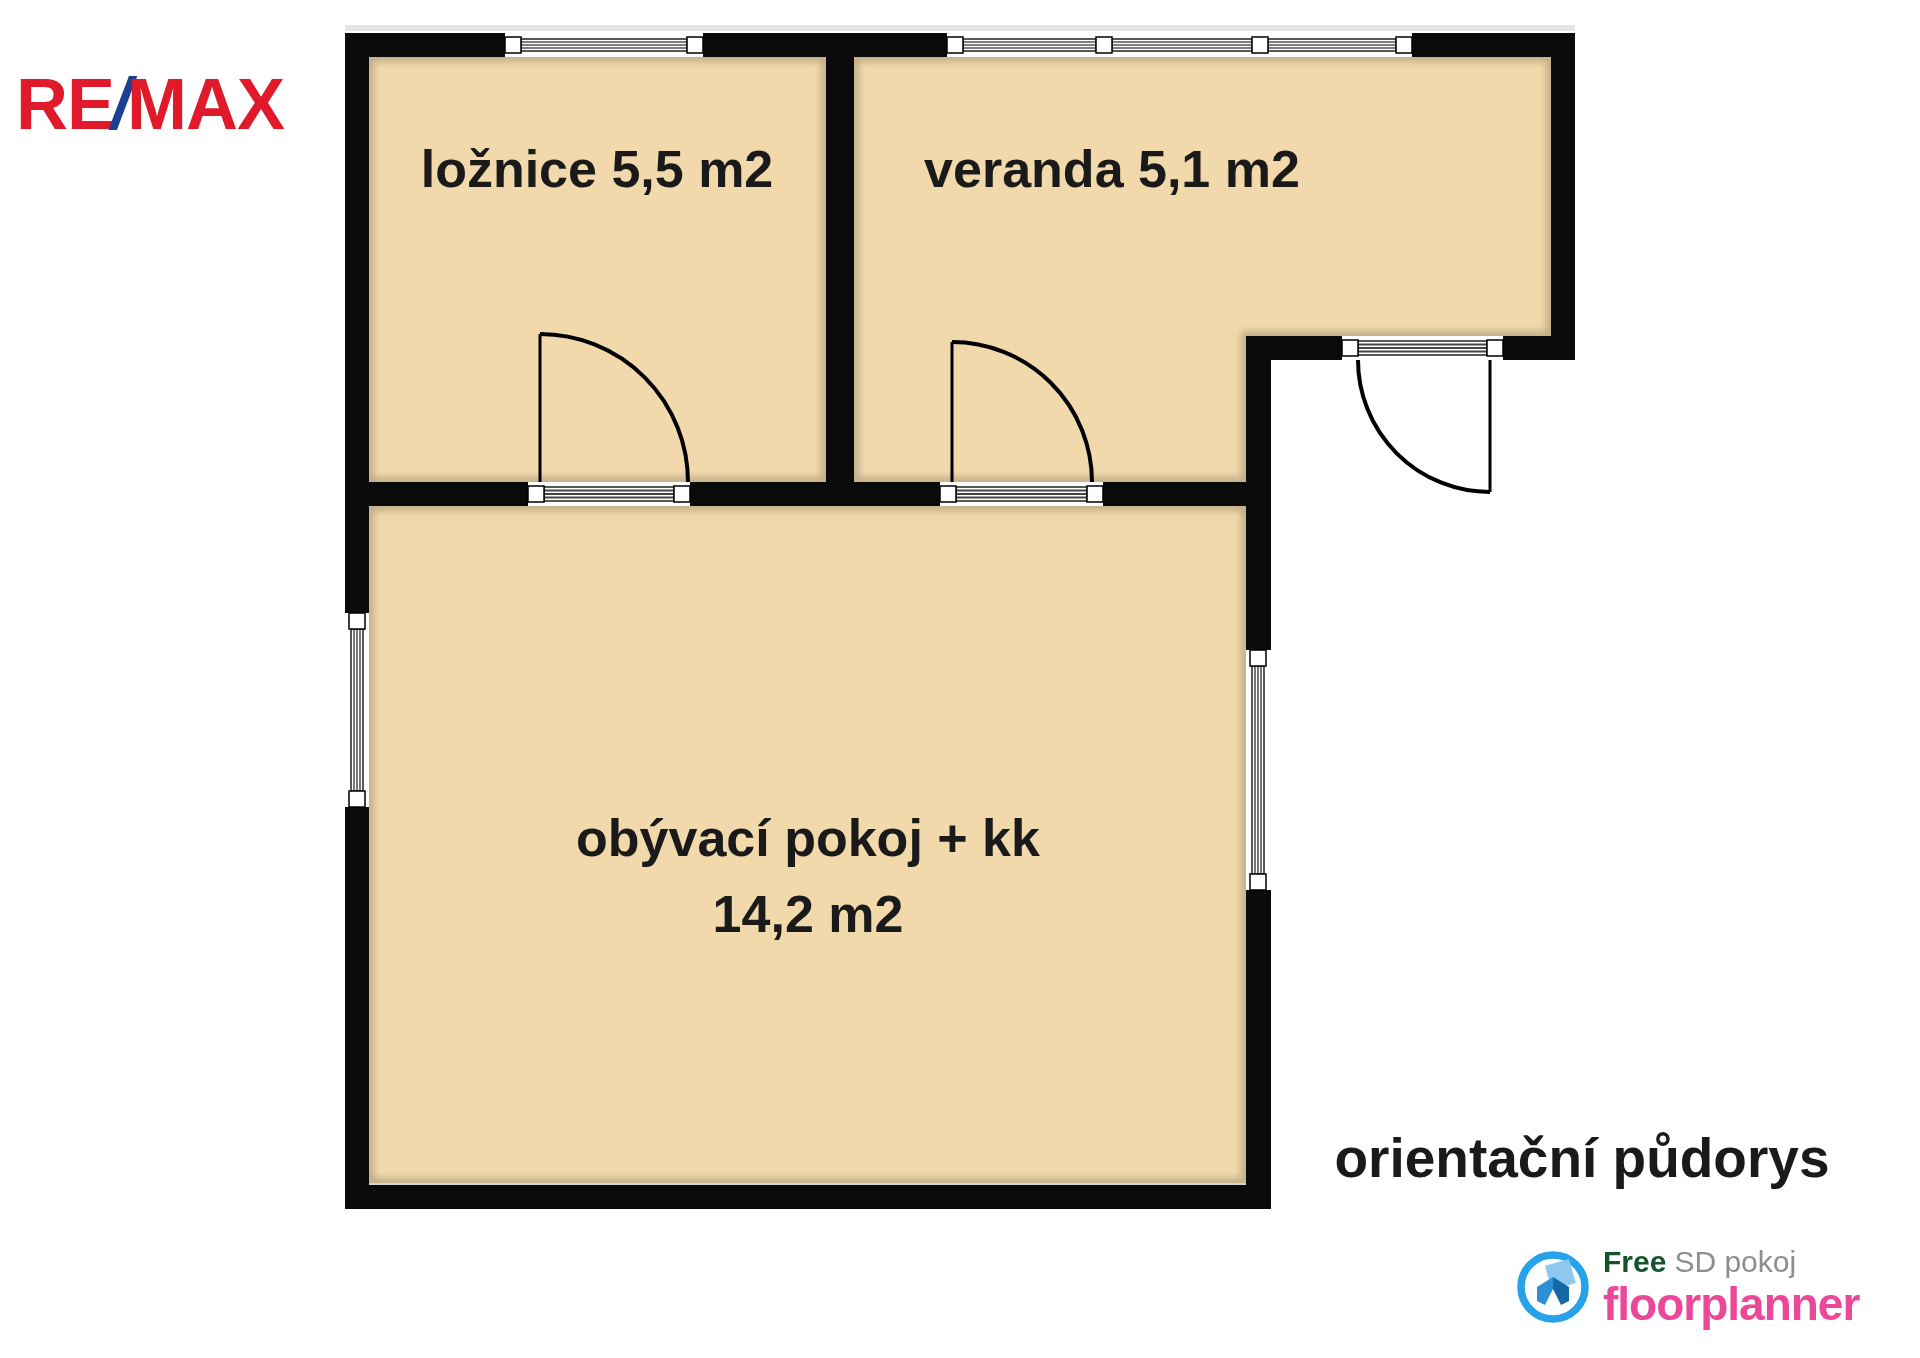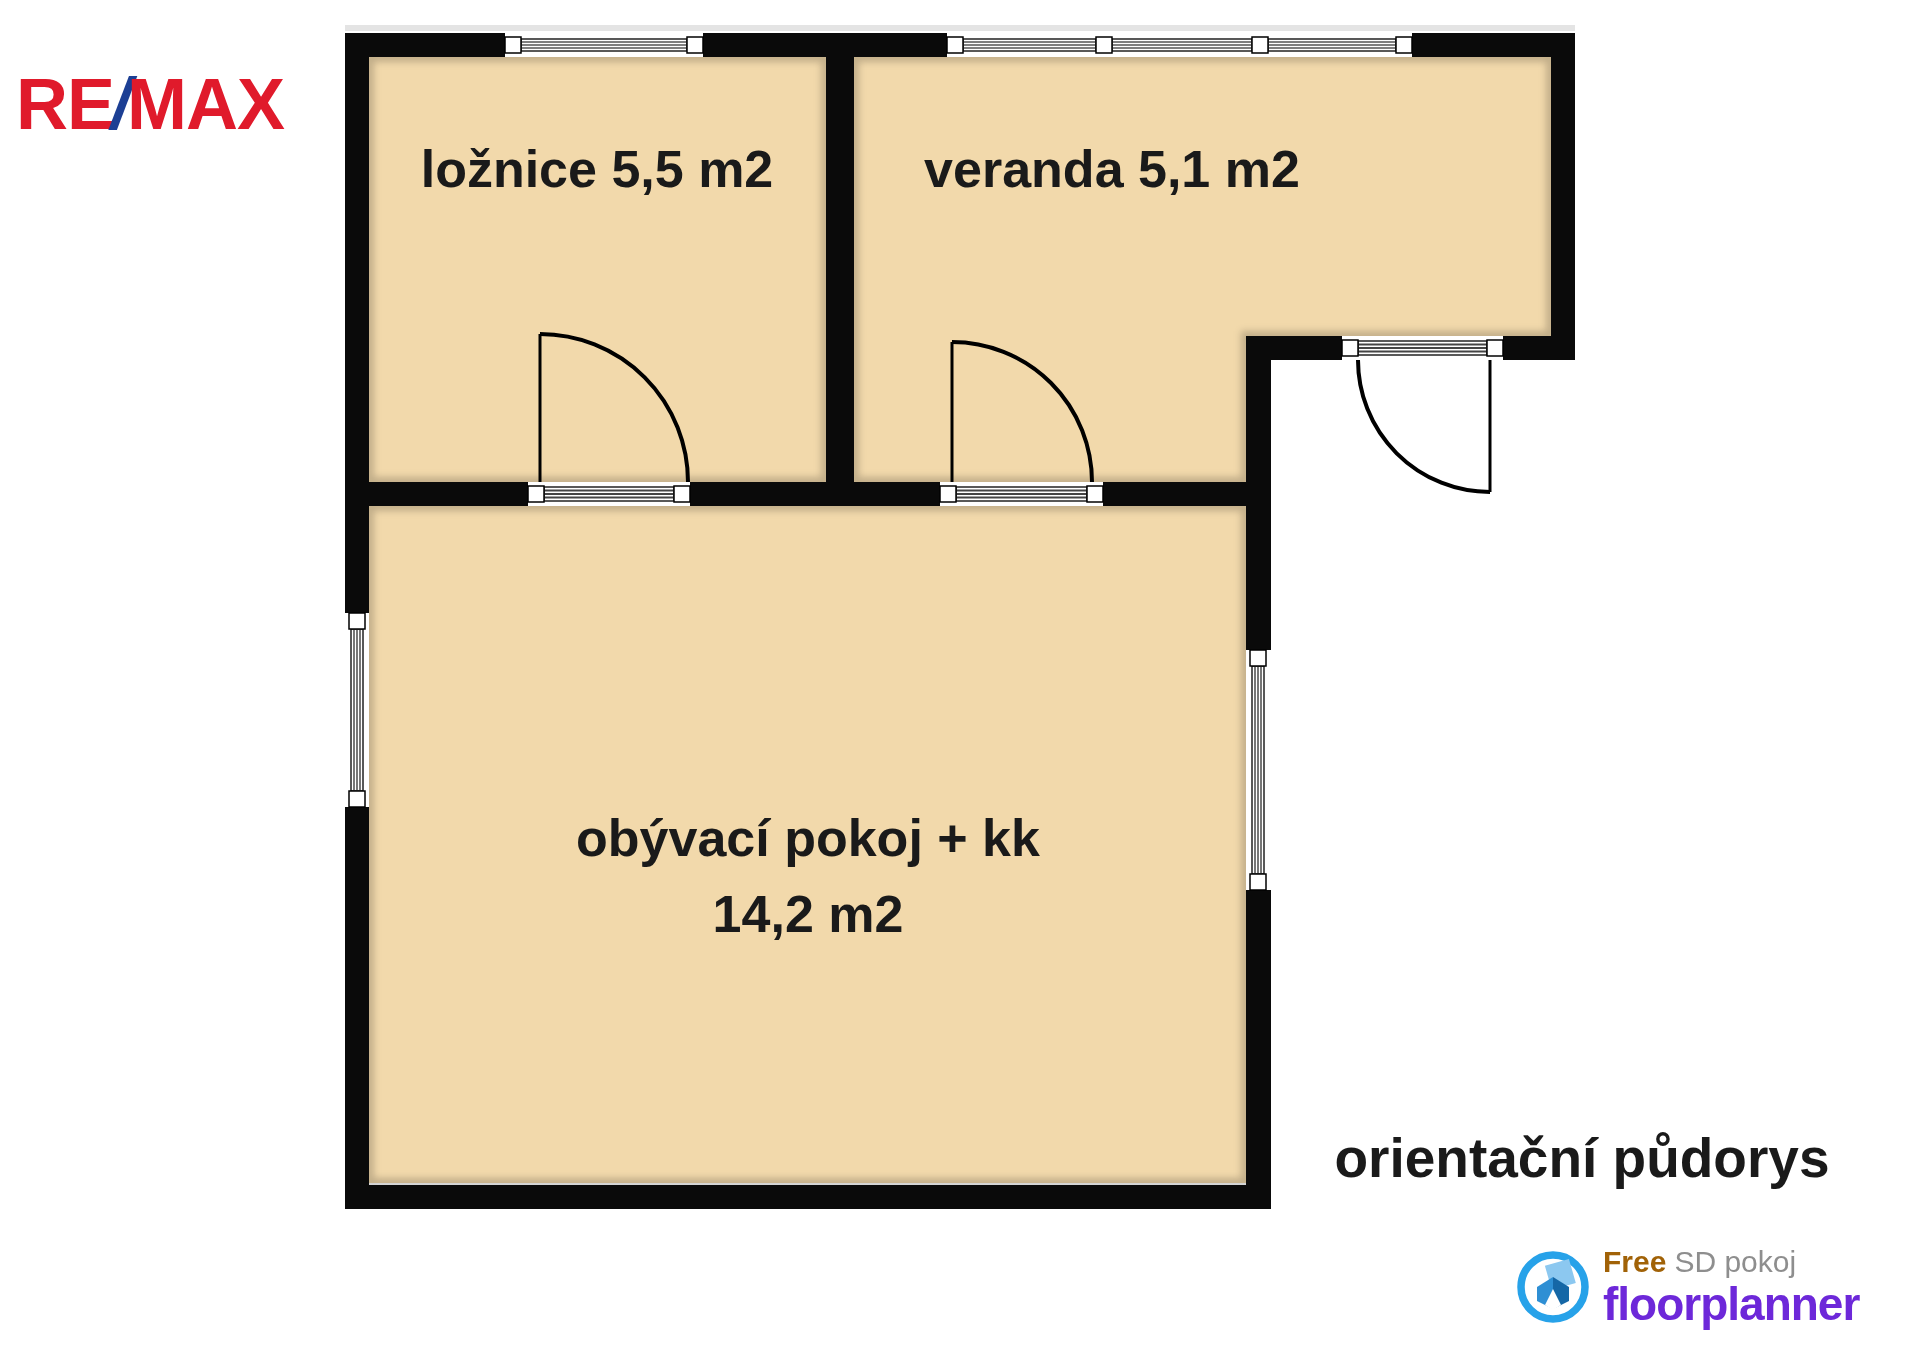--- a/index.html
+++ b/index.html
@@ -27,22 +27,22 @@
   }
   .room-label{font-size:52px;}
   .caption-text{font-size:55px;fill:#111111;}
   
   .fp-logo{
     position:absolute;left:1515px;top:1246px;
     display:flex;align-items:center;gap:12px;
   }
   .fp-text{display:flex;flex-direction:column;line-height:1.05;}
   .fp-line1{font-size:30px;color:#8E8E8E;letter-spacing:0px;}
-  .fp-line1 .free{font-weight:700;color:#a16207;margin-right:8px;}
-  .fp-line2{font-size:46px;color:#6d28d9;font-weight:600;letter-spacing:-1px;margin-top:2px;}
+  .fp-line1 .free{font-weight:700;color:#14532d;margin-right:8px;}
+  .fp-line2{font-size:46px;color:#ec4899;font-weight:600;letter-spacing:-1px;margin-top:2px;}
 </style>
 </head>
 <body>
 
 <div class="canvas">
 
   <div class="remax">
     <span class="re">RE</span><span class="slash">/</span><span class="max">MAX</span>
   </div>
 

